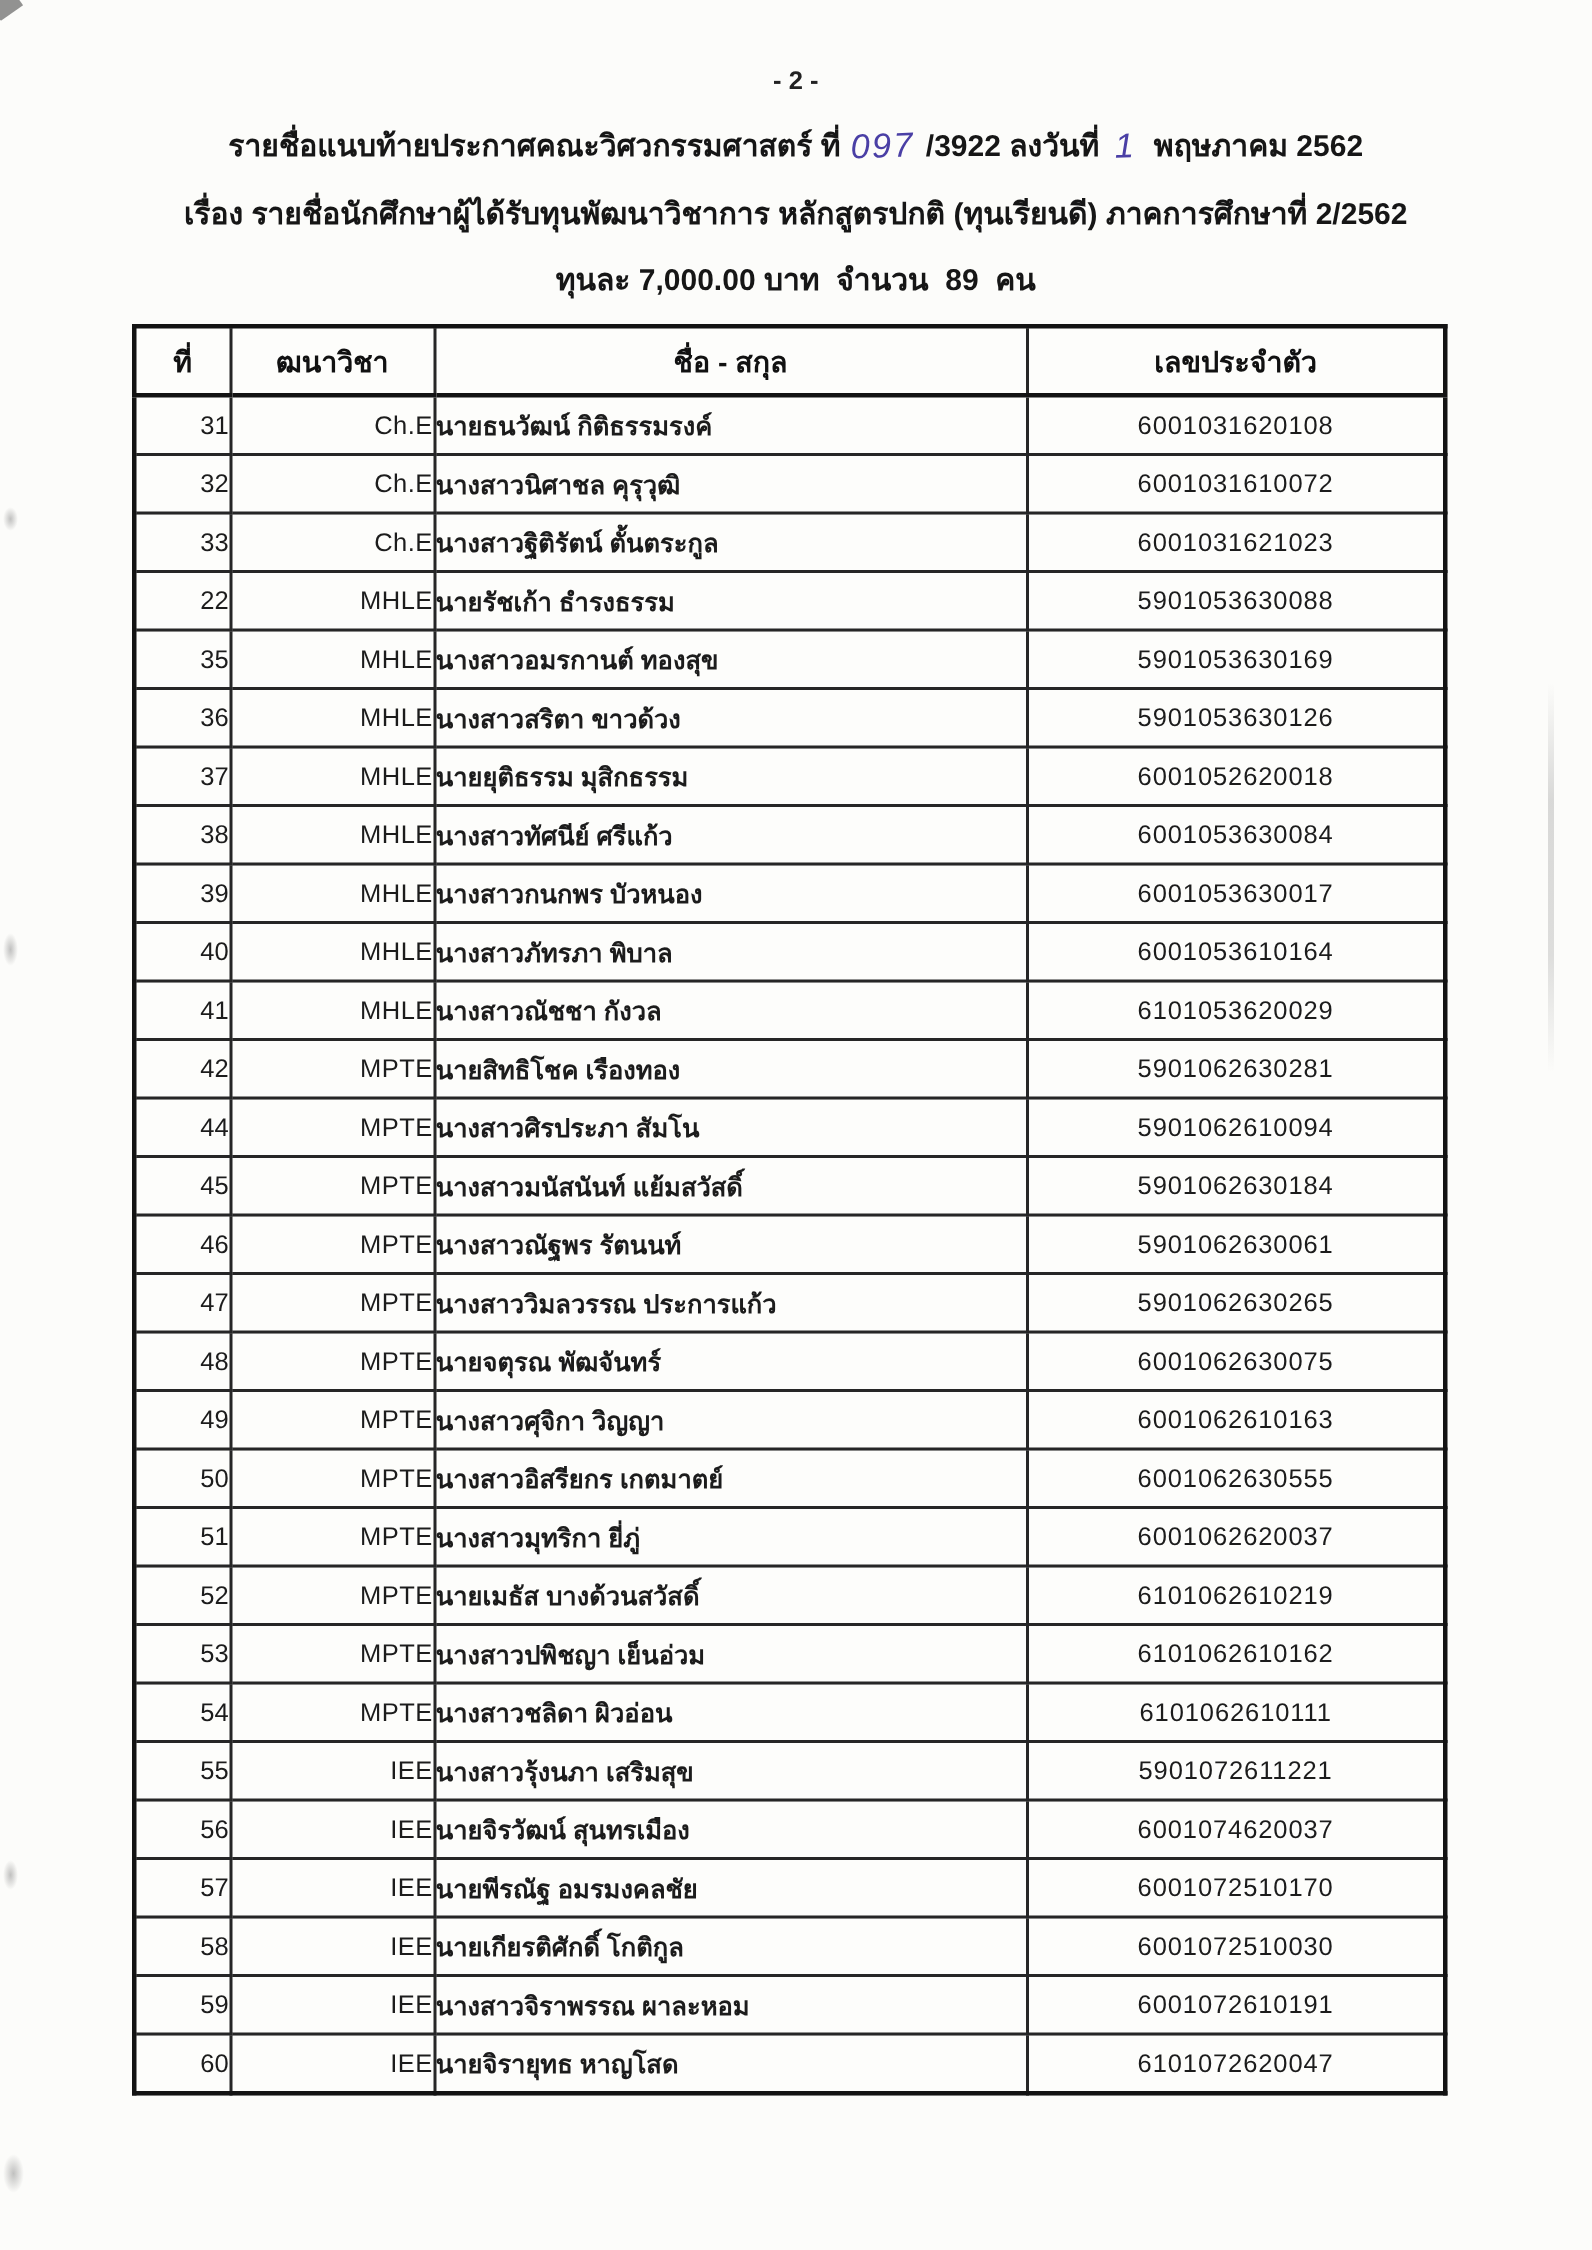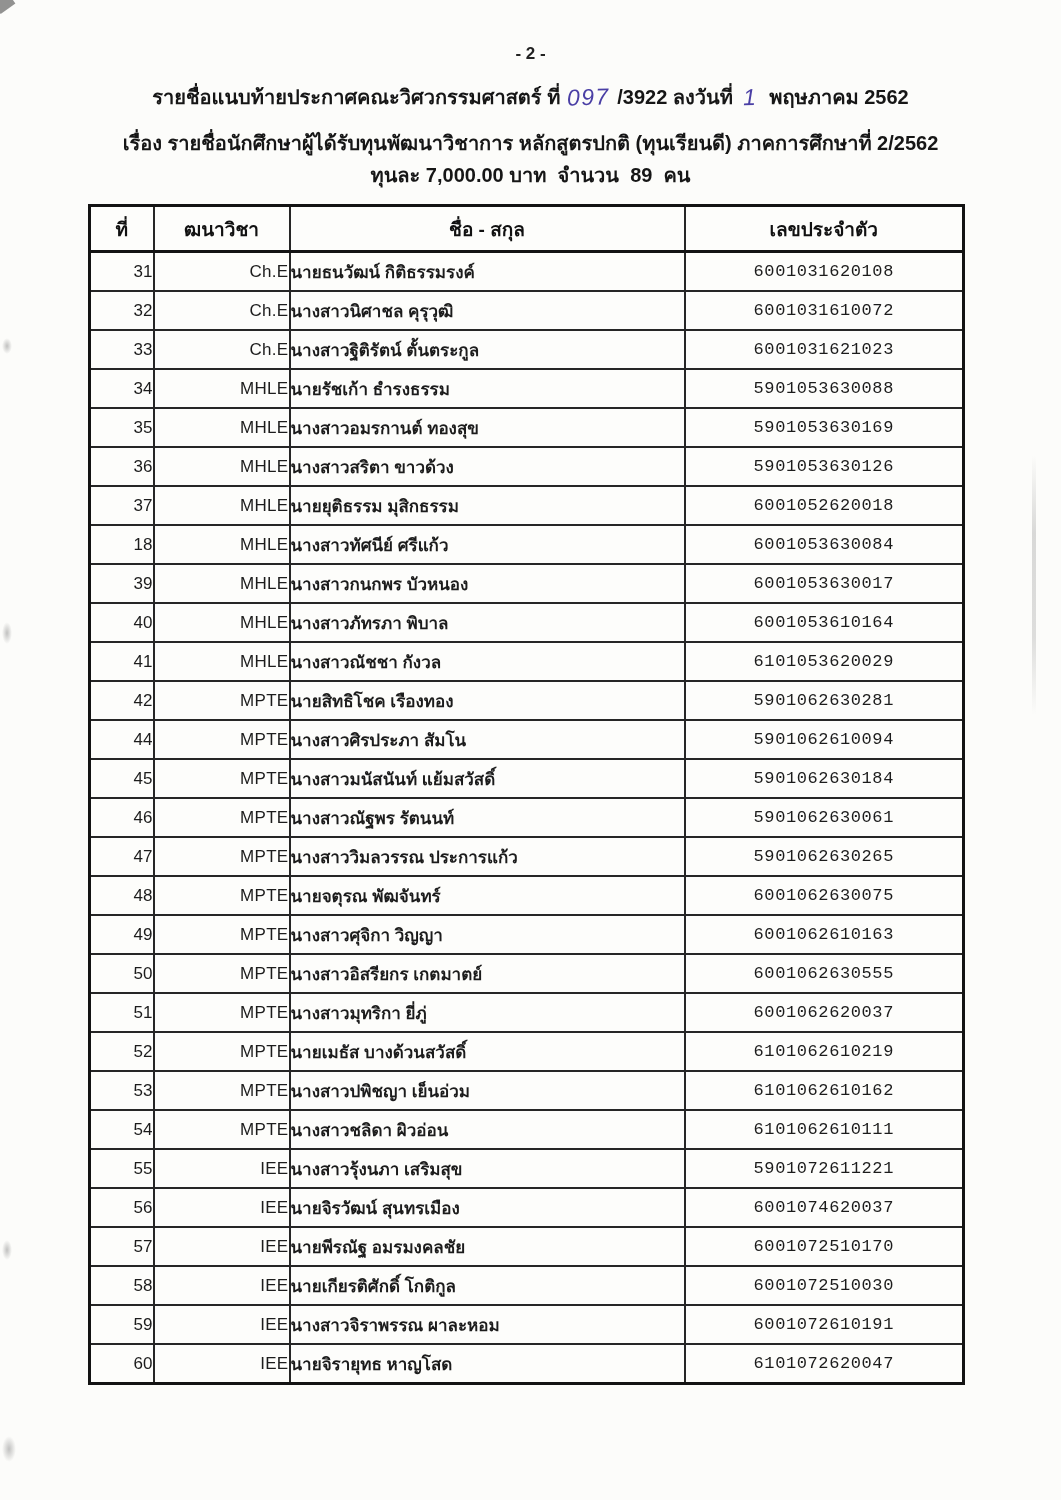--- a/index.html
+++ b/index.html
@@ -27,21 +27,21 @@
   .doc-title, .doc-subject, .doc-subtitle {
     margin: 0;
     text-align: center;
     font-size: 20px;
     font-weight: bold;
     color: #161616;
     line-height: 1.35;
   }
   .doc-title   { margin-top: 17px; }
   .doc-subject { margin-top: 18px; }
-  .doc-subtitle{ margin-top: 5px; white-space: pre; }
+  .doc-subtitle{ margin-top: 17px; white-space: pre; }
   .ink {
     font-size: 23px;
     font-style: italic;
     font-weight: 500;
     letter-spacing: 1.5px;
     position: relative;
     top: 1px;
     display: inline-block;
     transform: rotate(-2deg);
     margin: 0 7px;
@@ -78,21 +78,21 @@
     height: 37px;
     font-size: 17px;
     color: #1c1c1c;
     vertical-align: middle;
     padding: 0;
     box-shadow: 0 1px 0 rgba(90,90,90,0.25);
   }
   td.c-no   { text-align: right; font-size: 16px; }
   td.c-dept { text-align: right; font-size: 16px; letter-spacing: 0.3px; }
   td.c-name { text-align: left; padding-left: 6px; font-weight: bold; }
-  td.c-id   { text-align: center; letter-spacing: 0.6px; font-family: Liberation Mono, monospace; }
+  td.c-id   { text-align: center; letter-spacing: 0.6px; }
 
   
   .artifact { position: absolute; pointer-events: none; }
   .corner-mark {
     top: -4px; left: -5px; width: 18px; height: 14px;
     background: #3a3a3a; opacity: 0.55;
     transform: rotate(-35deg);
   }
   .smudge {
     left: 2px; width: 10px; height: 16px;
@@ -148,21 +148,21 @@
       <td class="c-name">นางสาวนิศาชล  คุรุวุฒิ</td>
       <td class="c-id">6001031610072</td>
     </tr>
         <tr>
       <td class="c-no">33</td>
       <td class="c-dept">Ch.E</td>
       <td class="c-name">นางสาวฐิติรัตน์  ตั้นตระกูล</td>
       <td class="c-id">6001031621023</td>
     </tr>
         <tr>
-      <td class="c-no">34</td>
+      <td class="c-no">22</td>
       <td class="c-dept">MHLE</td>
       <td class="c-name">นายรัชเก้า  ธำรงธรรม</td>
       <td class="c-id">5901053630088</td>
     </tr>
         <tr>
       <td class="c-no">35</td>
       <td class="c-dept">MHLE</td>
       <td class="c-name">นางสาวอมรกานต์  ทองสุข</td>
       <td class="c-id">5901053630169</td>
     </tr>
@@ -172,21 +172,21 @@
       <td class="c-name">นางสาวสริตา ขาวด้วง</td>
       <td class="c-id">5901053630126</td>
     </tr>
         <tr>
       <td class="c-no">37</td>
       <td class="c-dept">MHLE</td>
       <td class="c-name">นายยุติธรรม  มุสิกธรรม</td>
       <td class="c-id">6001052620018</td>
     </tr>
         <tr>
-      <td class="c-no">18</td>
+      <td class="c-no">38</td>
       <td class="c-dept">MHLE</td>
       <td class="c-name">นางสาวทัศนีย์  ศรีแก้ว</td>
       <td class="c-id">6001053630084</td>
     </tr>
         <tr>
       <td class="c-no">39</td>
       <td class="c-dept">MHLE</td>
       <td class="c-name">นางสาวกนกพร  บัวหนอง</td>
       <td class="c-id">6001053630017</td>
     </tr>

